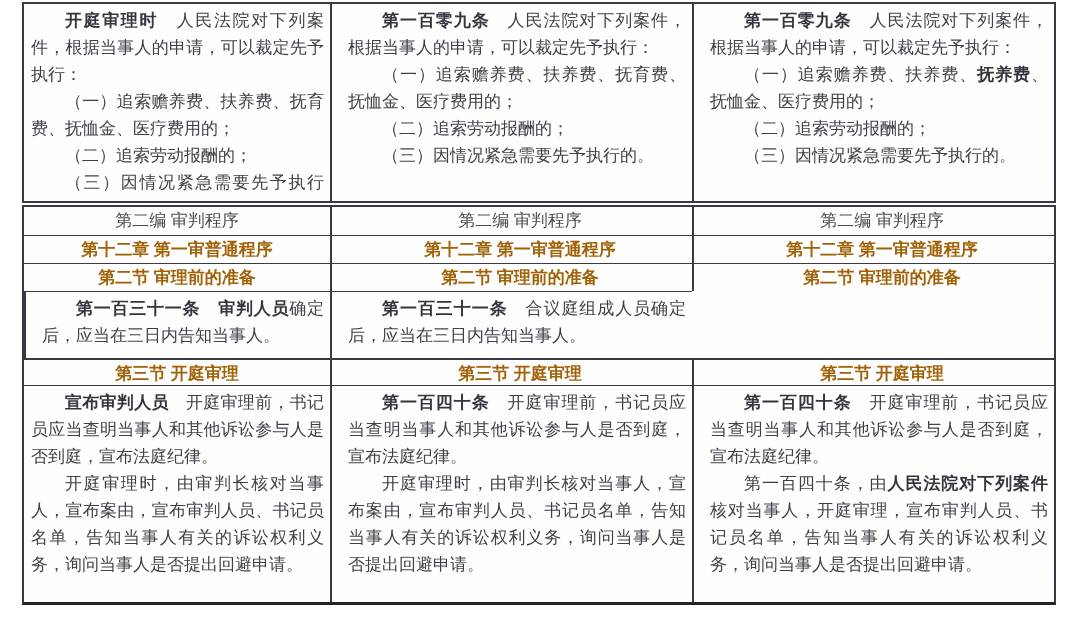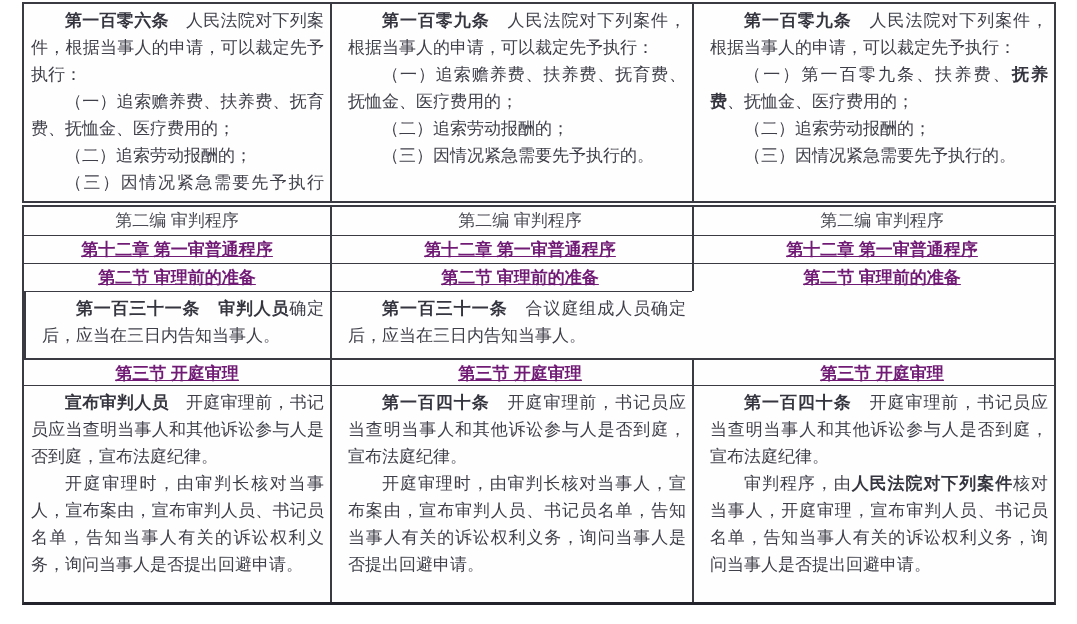--- a/index.html
+++ b/index.html
@@ -37,45 +37,45 @@
   .article p{
     margin:0;
     text-indent:2em;
   }
   .band{
     font-size:17px;
     line-height:26px;
     text-align:center;
     padding-top:1px;
   }
-  .band.bold{font-weight:bold;color:#701a75;text-decoration:underline;}
+  .band.bold{font-weight:bold;color:#a16207;}
   .band.regular{font-weight:normal;color:#4a4a54;}
   .b{font-weight:bold;color:#35353f;}
 </style>
 </head>
 <body>
 
 <div class="canvas">
 
   <div class="section sec-a">
     <div class="cell article">
-        <p><span class="b">第一百零六条</span><span>　人民法院对下列案件，根据当事人的申请，可以裁定先予执行：</span></p>
+        <p><span class="b">开庭审理时</span><span>　人民法院对下列案件，根据当事人的申请，可以裁定先予执行：</span></p>
         <p><span>（一）追索赡养费、扶养费、抚育费、抚恤金、医疗费用的；</span></p>
         <p><span>（二）追索劳动报酬的；</span></p>
         <p><span>（三）因情况紧急需要先予执行的。</span></p>
       </div>
     <div class="cell article colsep">
         <p><span class="b">第一百零九条</span><span>　人民法院对下列案件，根据当事人的申请，可以裁定先予执行：</span></p>
         <p><span>（一）追索赡养费、扶养费、抚育费、抚恤金、医疗费用的；</span></p>
         <p><span>（二）追索劳动报酬的；</span></p>
         <p><span>（三）因情况紧急需要先予执行的。</span></p>
       </div>
     <div class="cell article colsep">
         <p><span class="b">第一百零九条</span><span>　人民法院对下列案件，根据当事人的申请，可以裁定先予执行：</span></p>
-        <p><span>（一）第一百零九条、扶养费、</span><span class="b">抚养费</span><span>、抚恤金、医疗费用的；</span></p>
+        <p><span>（一）追索赡养费、扶养费、</span><span class="b">抚养费</span><span>、抚恤金、医疗费用的；</span></p>
         <p><span>（二）追索劳动报酬的；</span></p>
         <p><span>（三）因情况紧急需要先予执行的。</span></p>
       </div>
   </div>
 
   <div class="section sec-b">
     <div class="cell band regular">第二编 审判程序</div>
     <div class="cell band regular colsep">第二编 审判程序</div>
     <div class="cell band regular colsep">第二编 审判程序</div>
 
@@ -103,17 +103,17 @@
     <div class="cell article rowsep">
         <p><span class="b">宣布审判人员</span><span>　开庭审理前，书记员应当查明当事人和其他诉讼参与人是否到庭，宣布法庭纪律。</span></p>
         <p><span>开庭审理时，由审判长核对当事人，宣布案由，宣布审判人员、书记员名单，告知当事人有关的诉讼权利义务，询问当事人是否提出回避申请。</span></p>
       </div>
     <div class="cell article rowsep colsep">
         <p><span class="b">第一百四十条</span><span>　开庭审理前，书记员应当查明当事人和其他诉讼参与人是否到庭，宣布法庭纪律。</span></p>
         <p><span>开庭审理时，由审判长核对当事人，宣布案由，宣布审判人员、书记员名单，告知当事人有关的诉讼权利义务，询问当事人是否提出回避申请。</span></p>
       </div>
     <div class="cell article rowsep colsep">
         <p><span class="b">第一百四十条</span><span>　开庭审理前，书记员应当查明当事人和其他诉讼参与人是否到庭，宣布法庭纪律。</span></p>
-        <p><span>审判程序，由</span><span class="b">人民法院对下列案件</span><span>核对当事人，开庭审理，宣布审判人员、书记员名单，告知当事人有关的诉讼权利义务，询问当事人是否提出回避申请。</span></p>
+        <p><span>第一百四十条，由</span><span class="b">人民法院对下列案件</span><span>核对当事人，开庭审理，宣布审判人员、书记员名单，告知当事人有关的诉讼权利义务，询问当事人是否提出回避申请。</span></p>
       </div>
   </div>
 
 </div>
 
 </body></html>

